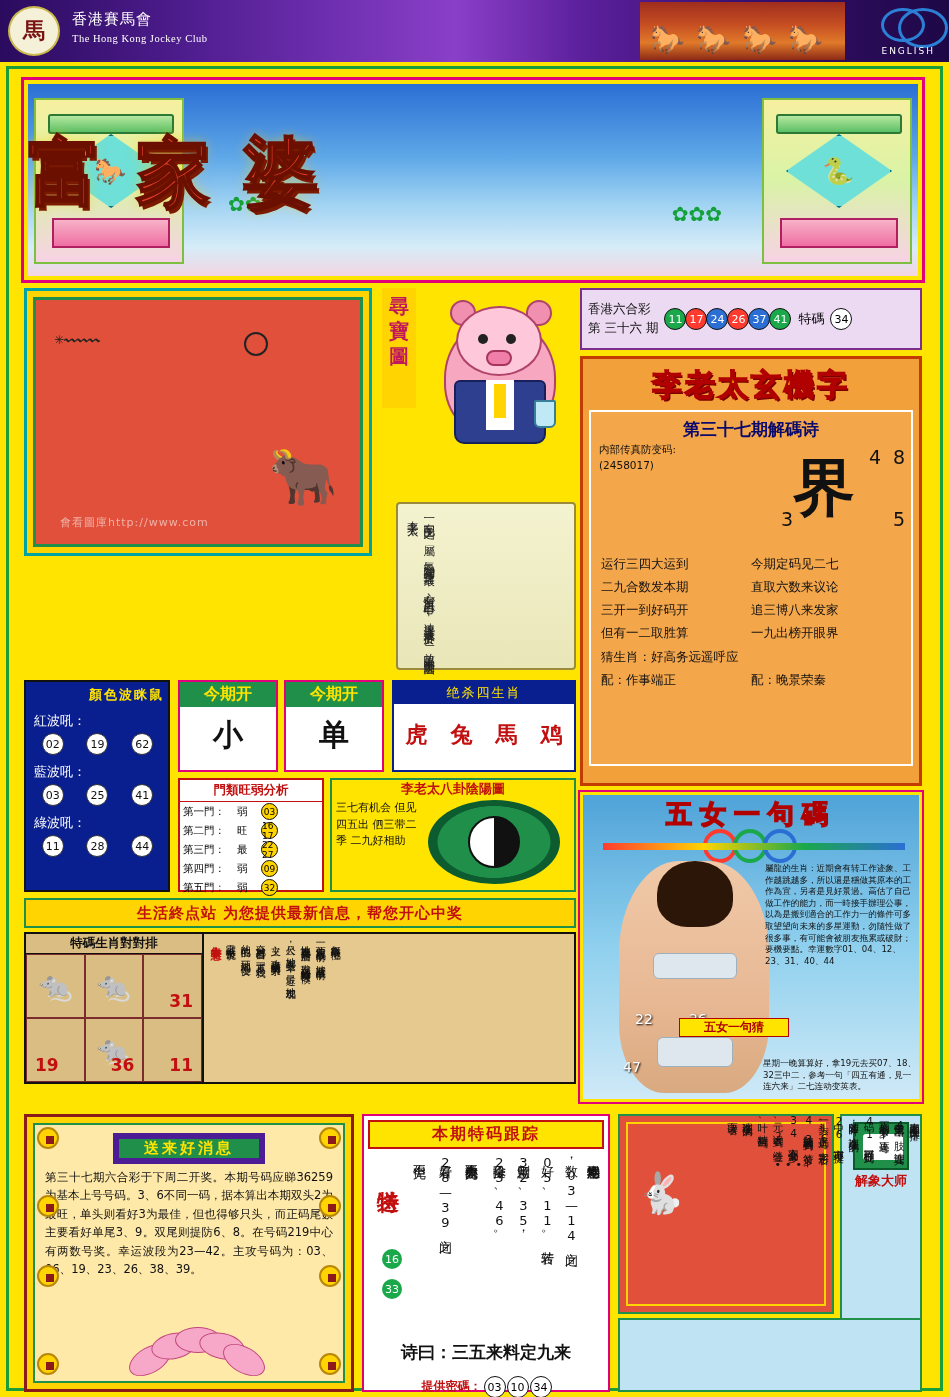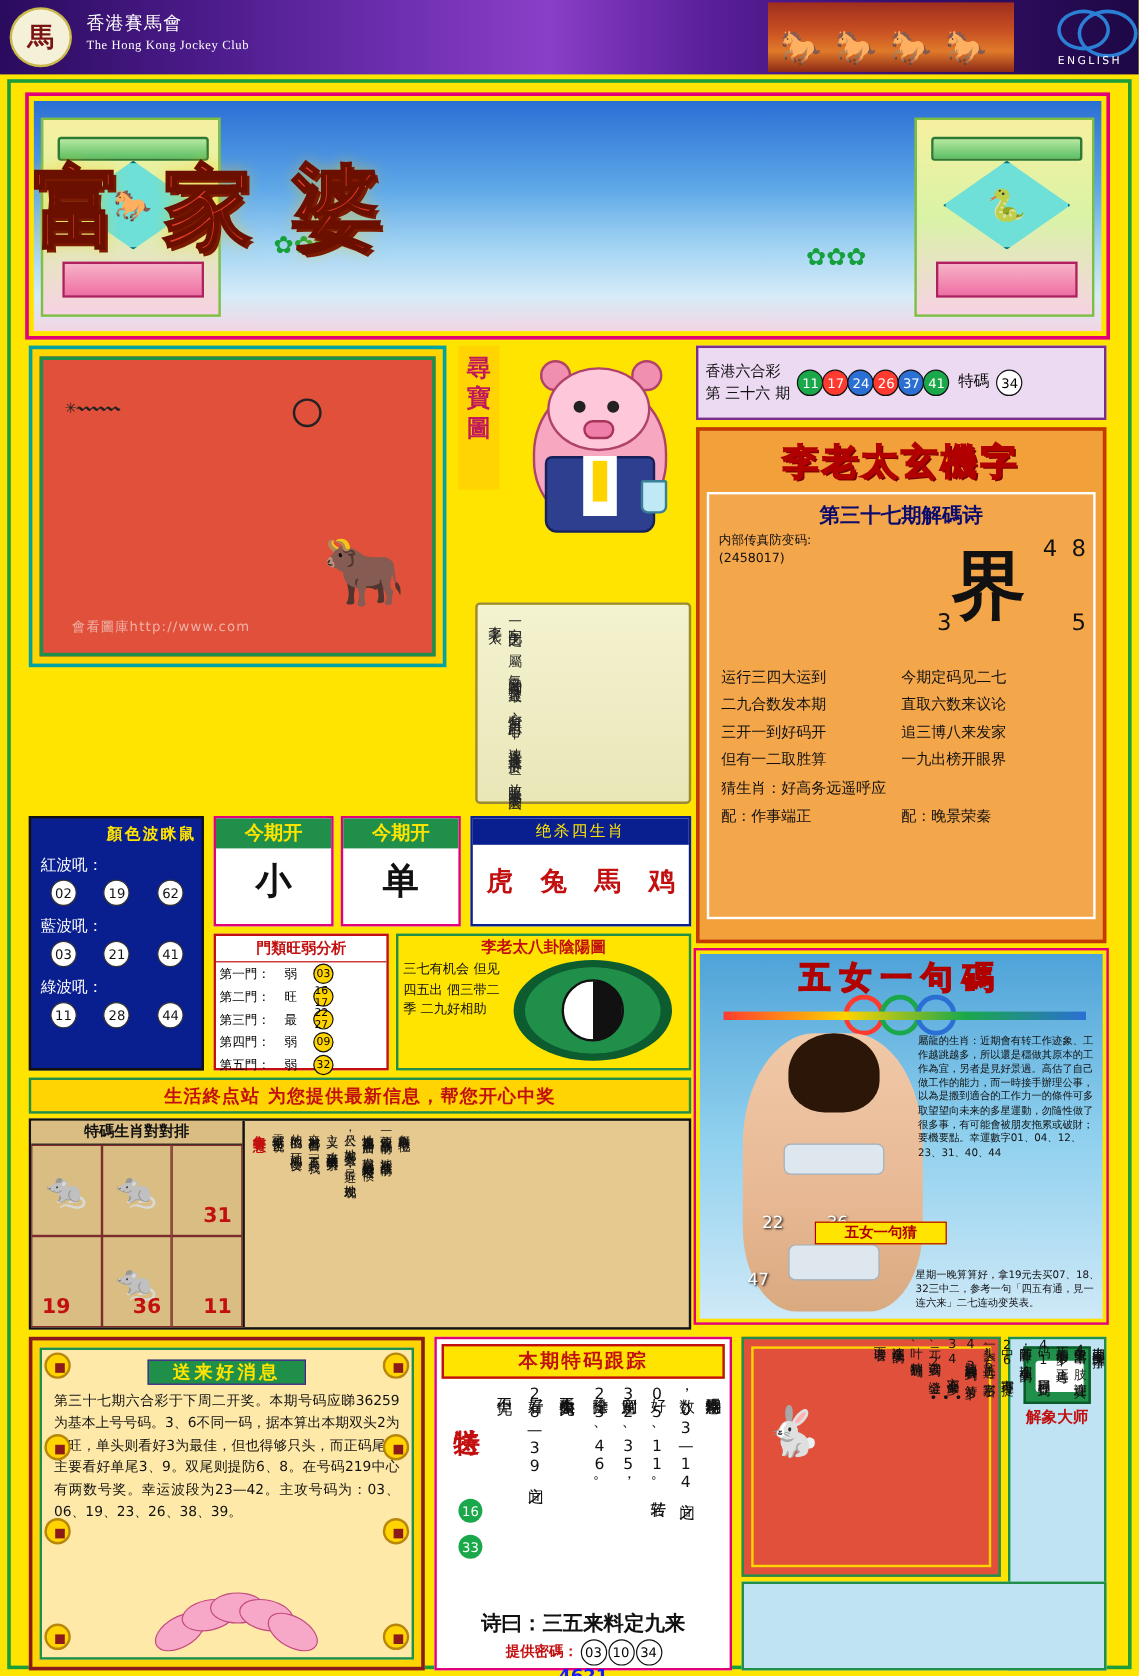--- a/index.html
+++ b/index.html
@@ -251,63 +251,63 @@
 
   
   .lifebar {
     left:10px; top:824px; width:552px; height:30px;
     background:#ffd400; border:2px solid #1f8f4a; color:#c21010;
     font-size:15px; font-weight:bold; text-align:center; line-height:26px; letter-spacing:1px;
   }
 
   
   .news {
-    left:10px; top:858px; width:552px; height:176px; background:#e6c98f; border:2px solid #111;
+    left:10px; top:858px; width:552px; height:152px; background:#e6c98f; border:2px solid #111;
     display:flex;
   }
   .news-left { width:178px; border-right:2px solid #111; position:relative; background:#d9bd82; }
   .nl-head { text-align:center; font-size:12.5px; font-weight:bold; color:#111; padding:1px 0; border-bottom:1px solid #111; }
   .nl-grid { position:absolute; inset:20px 0 0 0; display:grid; grid-template-columns:1fr 1fr 1fr; grid-template-rows:1fr 1fr; }
   .nl-cell { border:1px solid #7b2c2c; position:relative; display:flex; align-items:center; justify-content:center; font-size:11px; }
   .nl-cell .rat { font-size:28px; filter:grayscale(1); }
   .nl-cell .num { position:absolute; right:8px; bottom:6px; color:#c21010; font-size:17px; font-weight:bold; }
   .news-right { flex:1; padding:3px 4px; display:flex; gap:2px; }
   .ncol { writing-mode:vertical-rl; text-orientation:upright; font-size:10px; line-height:1.3; color:#111; letter-spacing:1px; }
   .ncol.head { color:#c21010; font-weight:bold; font-size:11px; }
 
   
   .lucky {
     left:10px; top:1040px; width:330px; height:278px;
     background:#ffd400; border:3px solid #8b1a1a; padding:6px;
   }
   .lucky-inner { width:100%; height:100%; border:2px solid #1f8f4a; background:#ffe9a8; position:relative; padding:8px 10px; }
   .lucky-title {
     text-align:center; font-size:15px; font-weight:bold; color:#c21010; letter-spacing:3px;
-    background:#1f8f4a; color:#ffe400; border:1px solid #4c1d95; width:132px; margin:0 auto 4px auto;
+    background:#1f8f4a; color:#ffe400; border:6px solid #4c1d95; width:152px; margin:0 auto 4px auto;
   }
   .lucky-text { font-size:11.5px; color:#111; line-height:1.6; text-align:justify; }
   .coin { position:absolute; width:22px; height:22px; border-radius:50%; background:#ffd400; border:2px solid #b8860b; }
   .coin:after { content:""; position:absolute; left:7px; top:7px; width:8px; height:8px; background:#8b1a1a; }
   .lotus { position:absolute; left:92px; bottom:4px; width:140px; height:56px; }
   .petal { position:absolute; width:46px; height:26px; background:#f7a8c8; border:1px solid #c2487e; border-radius:50%; }
 
   .tema {
     left:348px; top:1040px; width:248px; height:278px;
     background:#fff; border:2px solid #e2007a; padding:4px;
   }
   .tema-banner {
     background:#ffe400; border:2px solid #c21010; text-align:center;
     font-size:16px; font-weight:bold; color:#c21010; padding:2px 0; letter-spacing:2px;
   }
   .tema-body { position:relative; height:186px; margin-top:4px; }
   .tcol { position:absolute; writing-mode:vertical-rl; text-orientation:upright; font-size:13px; line-height:1.45; color:#111; }
   .tcol.big { font-size:22px; font-weight:bold; color:#c21010; }
   .tsmall-ball { position:absolute; right:6px; width:20px; height:20px; border-radius:50%; background:#1aa84a; color:#fff; font-size:11px; display:flex; align-items:center; justify-content:center; }
   .shiyue { text-align:center; font-size:17px; font-weight:bold; color:#111; margin-top:2px; }
-  .tigong { display:flex; align-items:center; justify-content:center; gap:2px; margin-top:2px; }
+  .tigong { display:flex; align-items:center; justify-content:center; gap:2px; margin-top:12px; }
   .tigong .lab { font-size:12px; color:#c21010; font-weight:bold; line-height:1.1; }
   .mima { text-align:center; font-size:15px; color:#1a1aff; font-weight:bold; }
 
   .rabbit {
     left:604px; top:1040px; width:216px; height:200px; background:#e0503a; border:2px solid #1f8f4a;
     position:absolute;
   }
   .rb-in { position:absolute; inset:6px; border:2px solid #ffd400; }
   .rb-fig { position:absolute; left:16px; top:54px; font-size:40px; }
   .rb-dots { position:absolute; right:26px; top:40px; font-size:11px; color:#111; letter-spacing:4px; line-height:1.6; }
@@ -466,21 +466,21 @@
           <div class="cw-balls">
             <span class="ball">02</span>
             <span class="ball">19</span>
             <span class="ball">62</span>
           </div>
         </div>
         <div class="cw-row">
           <div class="cw-lab">藍波吼：</div>
           <div class="cw-balls">
             <span class="ball">03</span>
-            <span class="ball">21</span>
+            <span class="ball">25</span>
             <span class="ball">41</span>
           </div>
         </div>
         <div class="cw-row">
           <div class="cw-lab">綠波吼：</div>
           <div class="cw-balls">
             <span class="ball">11</span>
             <span class="ball">28</span>
             <span class="ball">44</span>
           </div>

